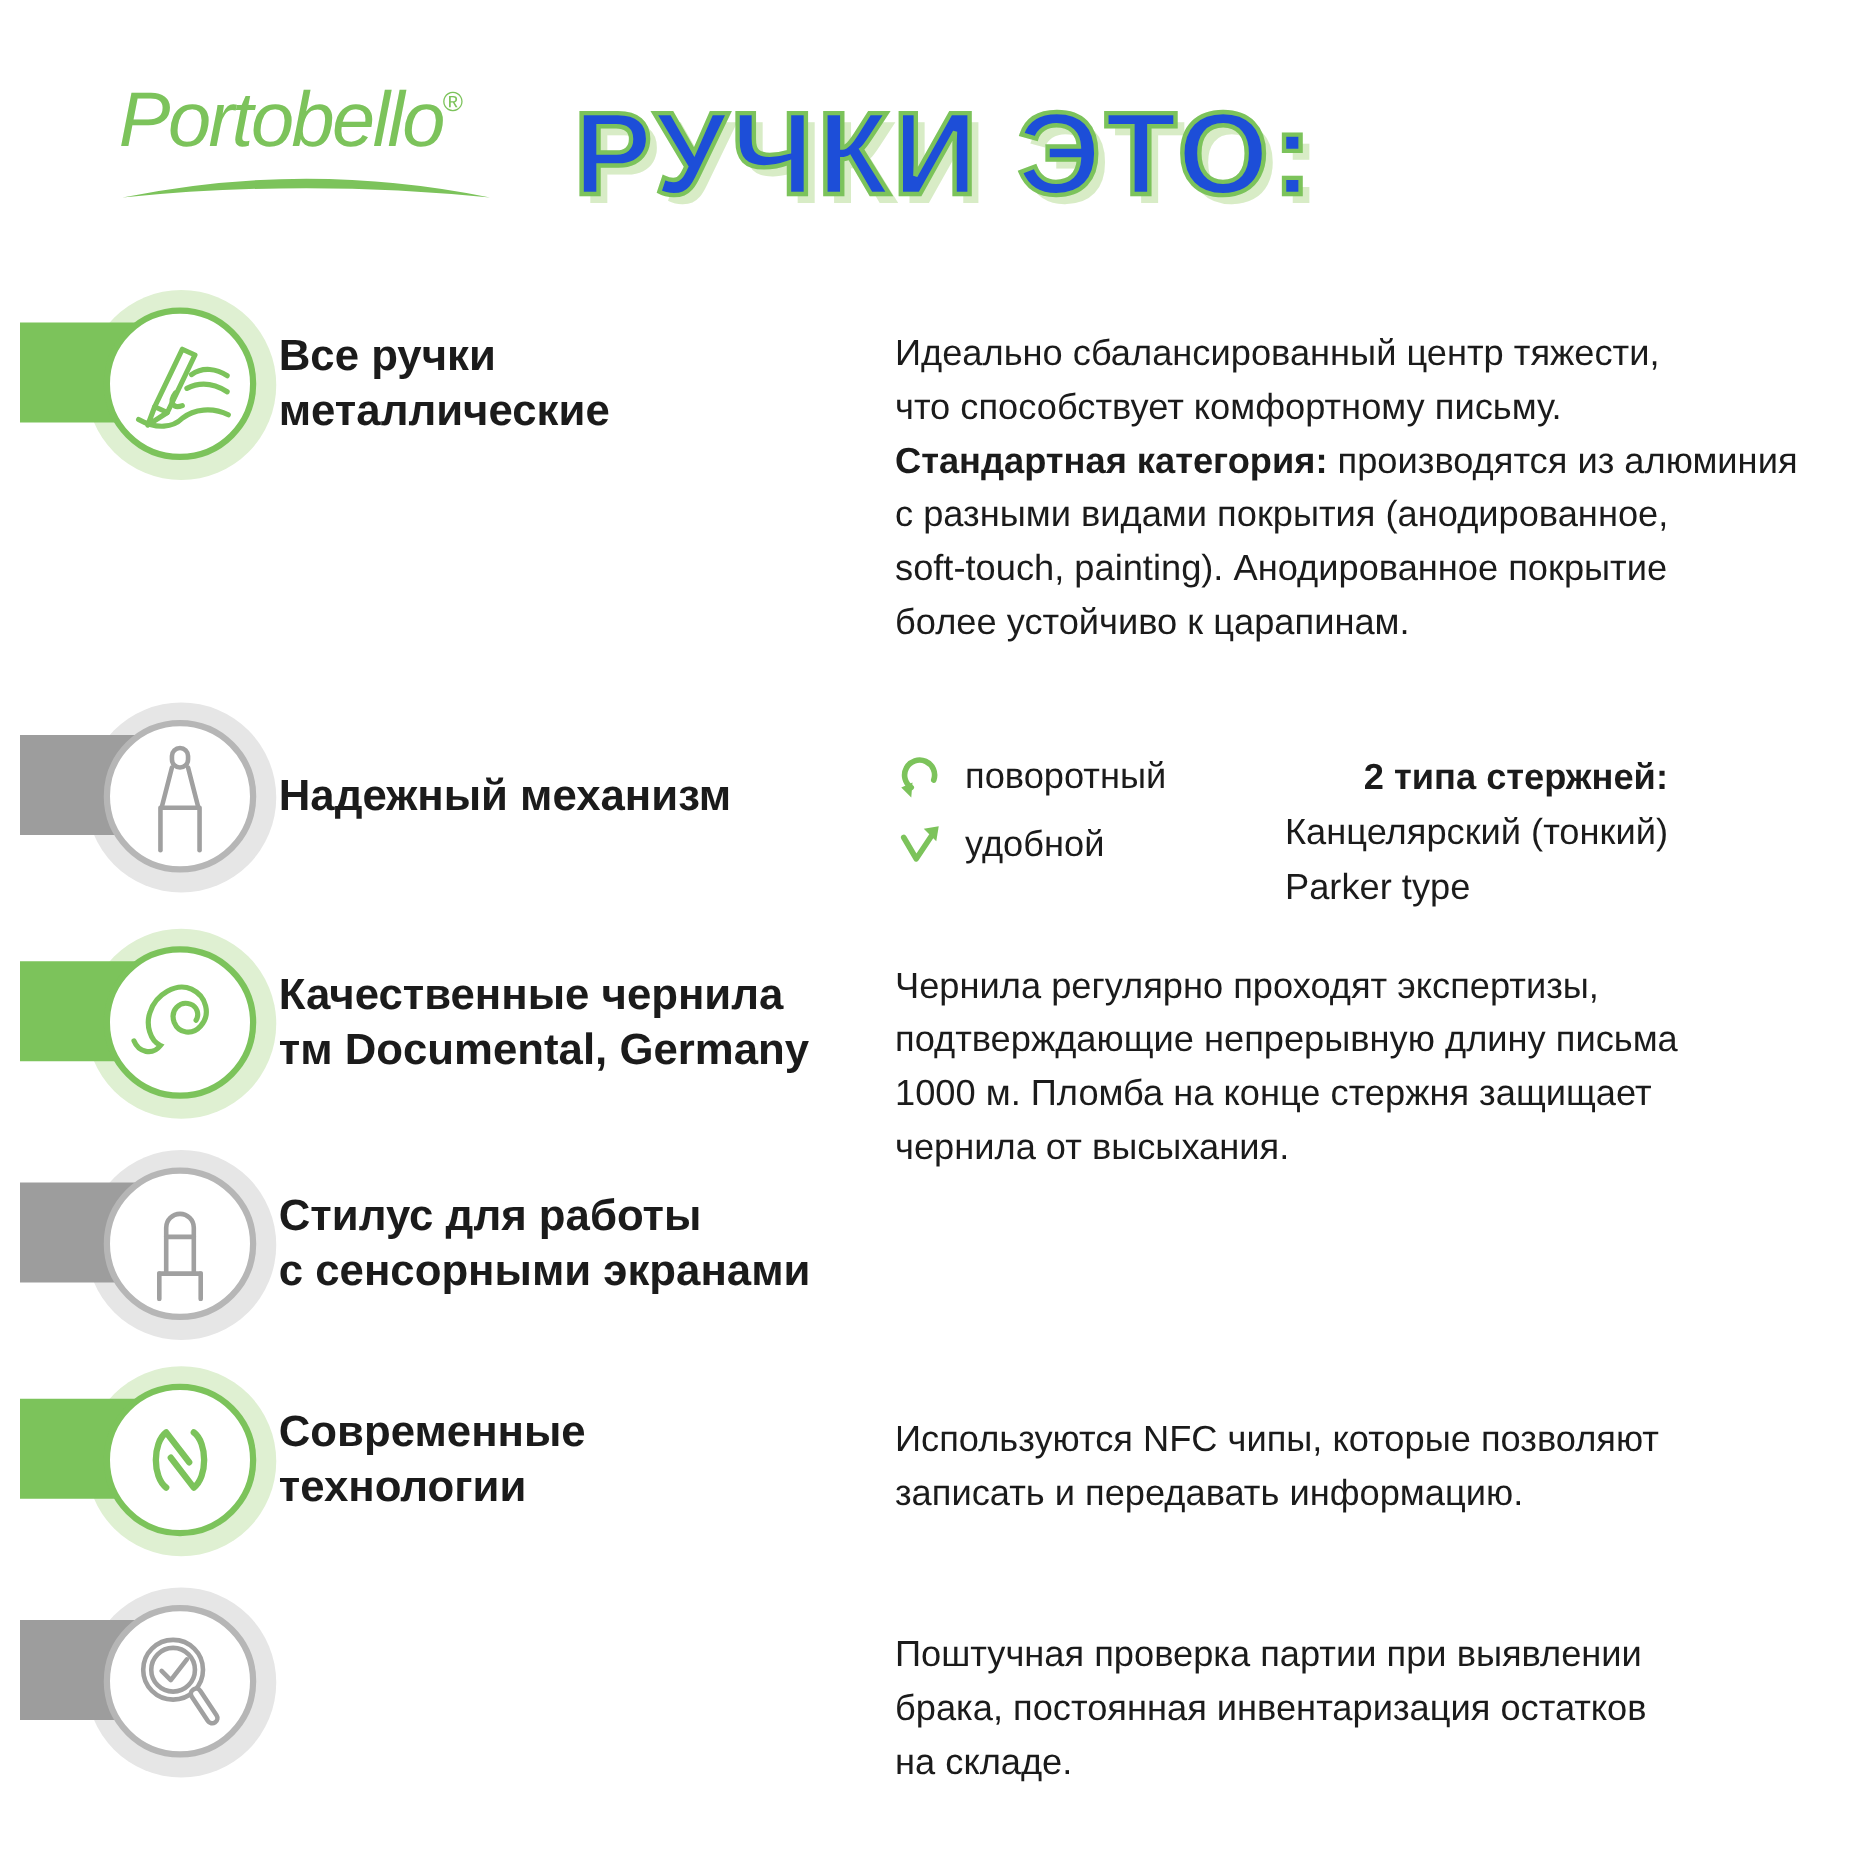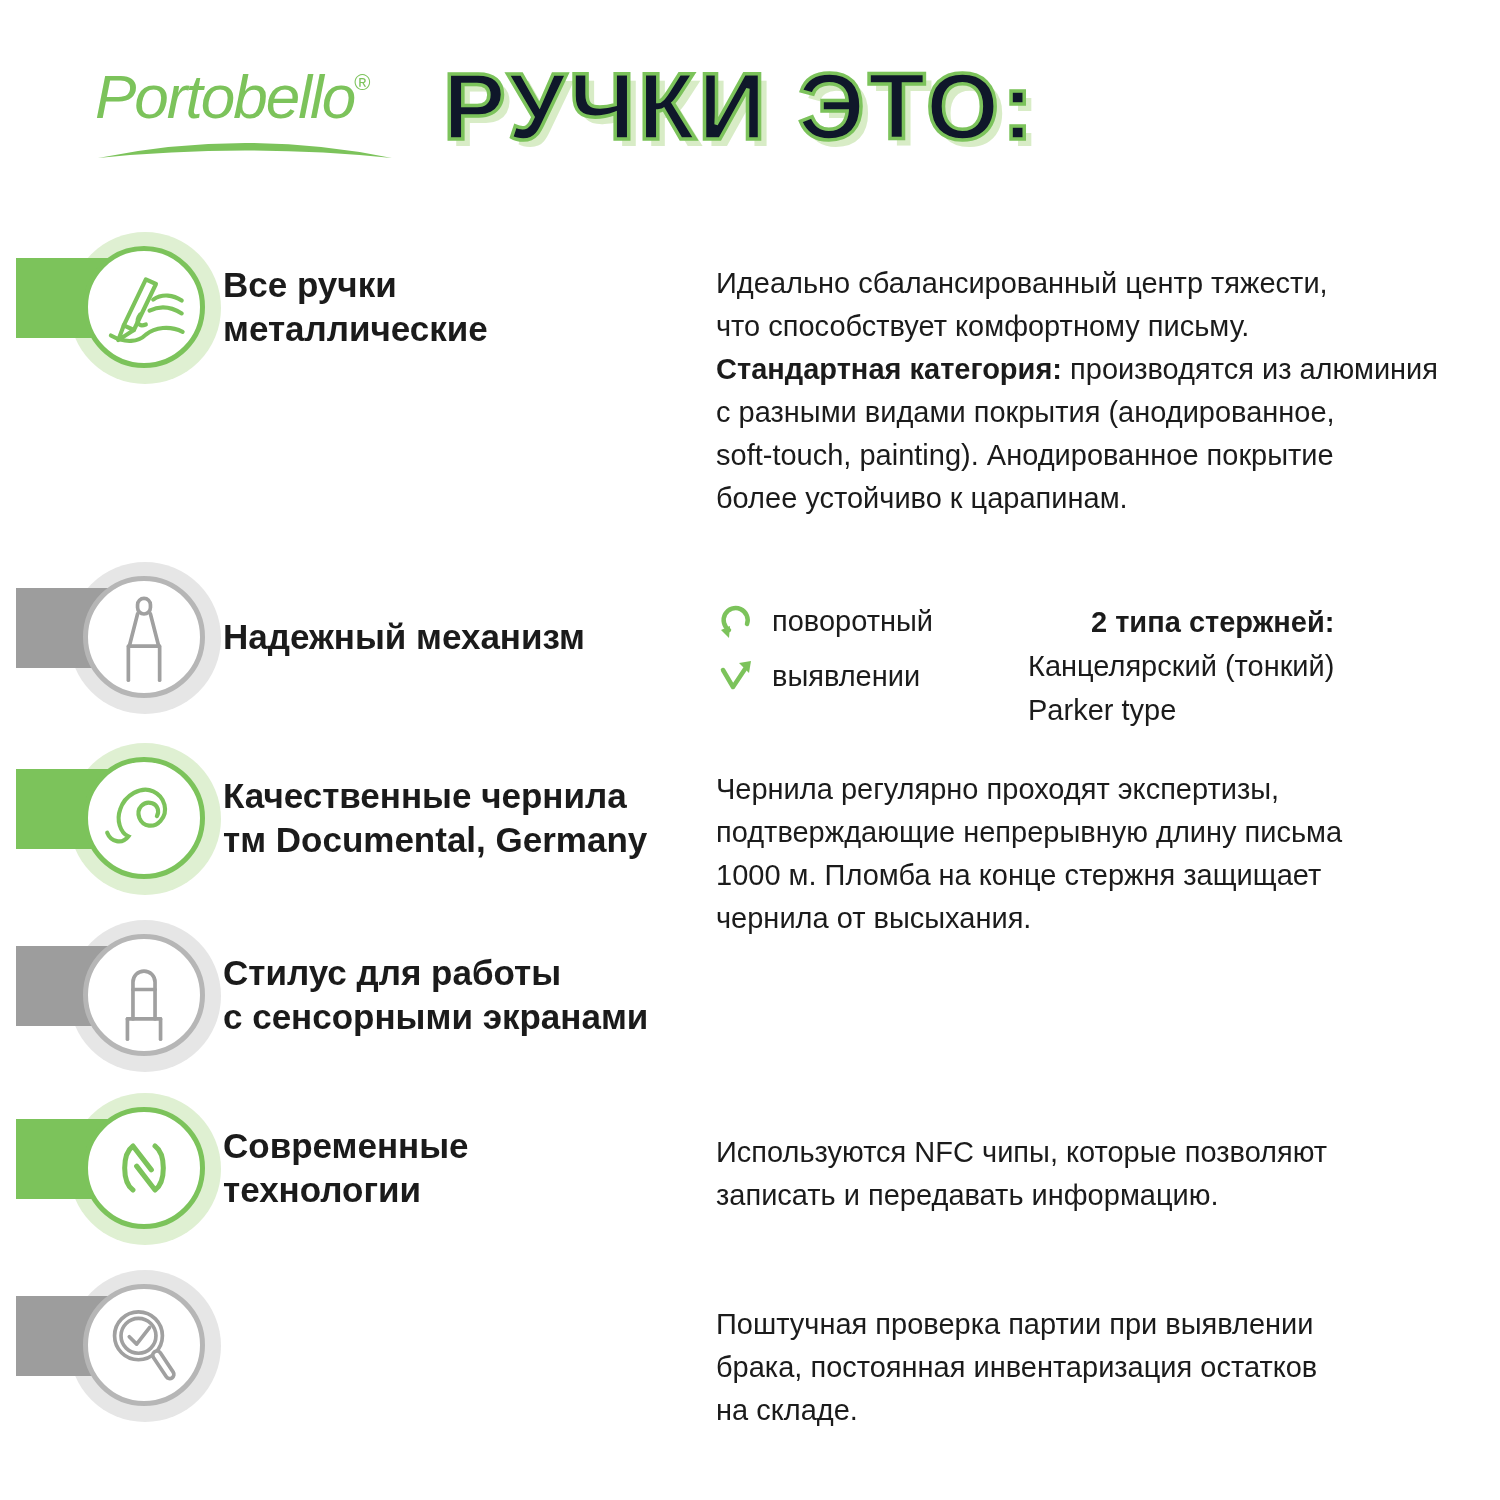--- a/index.html
+++ b/index.html
@@ -13,23 +13,23 @@
   
   .logo { position:absolute; left:95px; top:66px; }
   .logo-text {
     font-size:62px; font-weight:normal; font-style:italic;
     color:#7cc35b; letter-spacing:-2px; line-height:1;
   }
   .logo-text sup { font-size:22px; font-style:normal; vertical-align:28px; letter-spacing:0; }
   .swoosh { display:block; margin-top:4px; width:300px; height:30px; }
 
   .page-title {
-    position:absolute; left:443px; top:58px; margin:0;
+    position:absolute; left:443px; top:58px; margin:16px;
     font-size:94px; font-weight:bold; letter-spacing:3px; line-height:1.05;
-    color:#0f172a;
+    color:#1d4ed8;
     -webkit-text-stroke:3.5px #7cc35b;
     text-shadow:7px 7px 0 #d8ecc6;
     white-space:nowrap;
   }
 
   
   .feature { position:absolute; left:16px; width:1500px; min-height:150px; }
 
   .accent-bar { position:absolute; left:0; top:26px; width:135px; height:80px; z-index:1; }
   .feature.green .accent-bar { background:#7cc35b; }
@@ -133,21 +133,21 @@
         </span>
         <span>поворотный</span>
       </div>
       <div class="mech-item">
         <span class="mech-icon">
           <svg viewBox="0 0 40 40" fill="none" stroke="#7cc35b" stroke-width="4.5" stroke-linecap="round" stroke-linejoin="round">
             <path d="M7,15 L17,32 L29,14"></path>
             <polygon points="23,8 35,6 33,18" fill="#7cc35b" stroke="none"></polygon>
           </svg>
         </span>
-        <span>выявлении</span>
+        <span>удобной</span>
       </div>
     </div>
     <div class="refills">
       <div class="refills-title">2 типа стержней:</div>
       <div>Канцелярский (тонкий)</div>
       <div>Parker type</div>
     </div>
   </div>
 </section>
 

